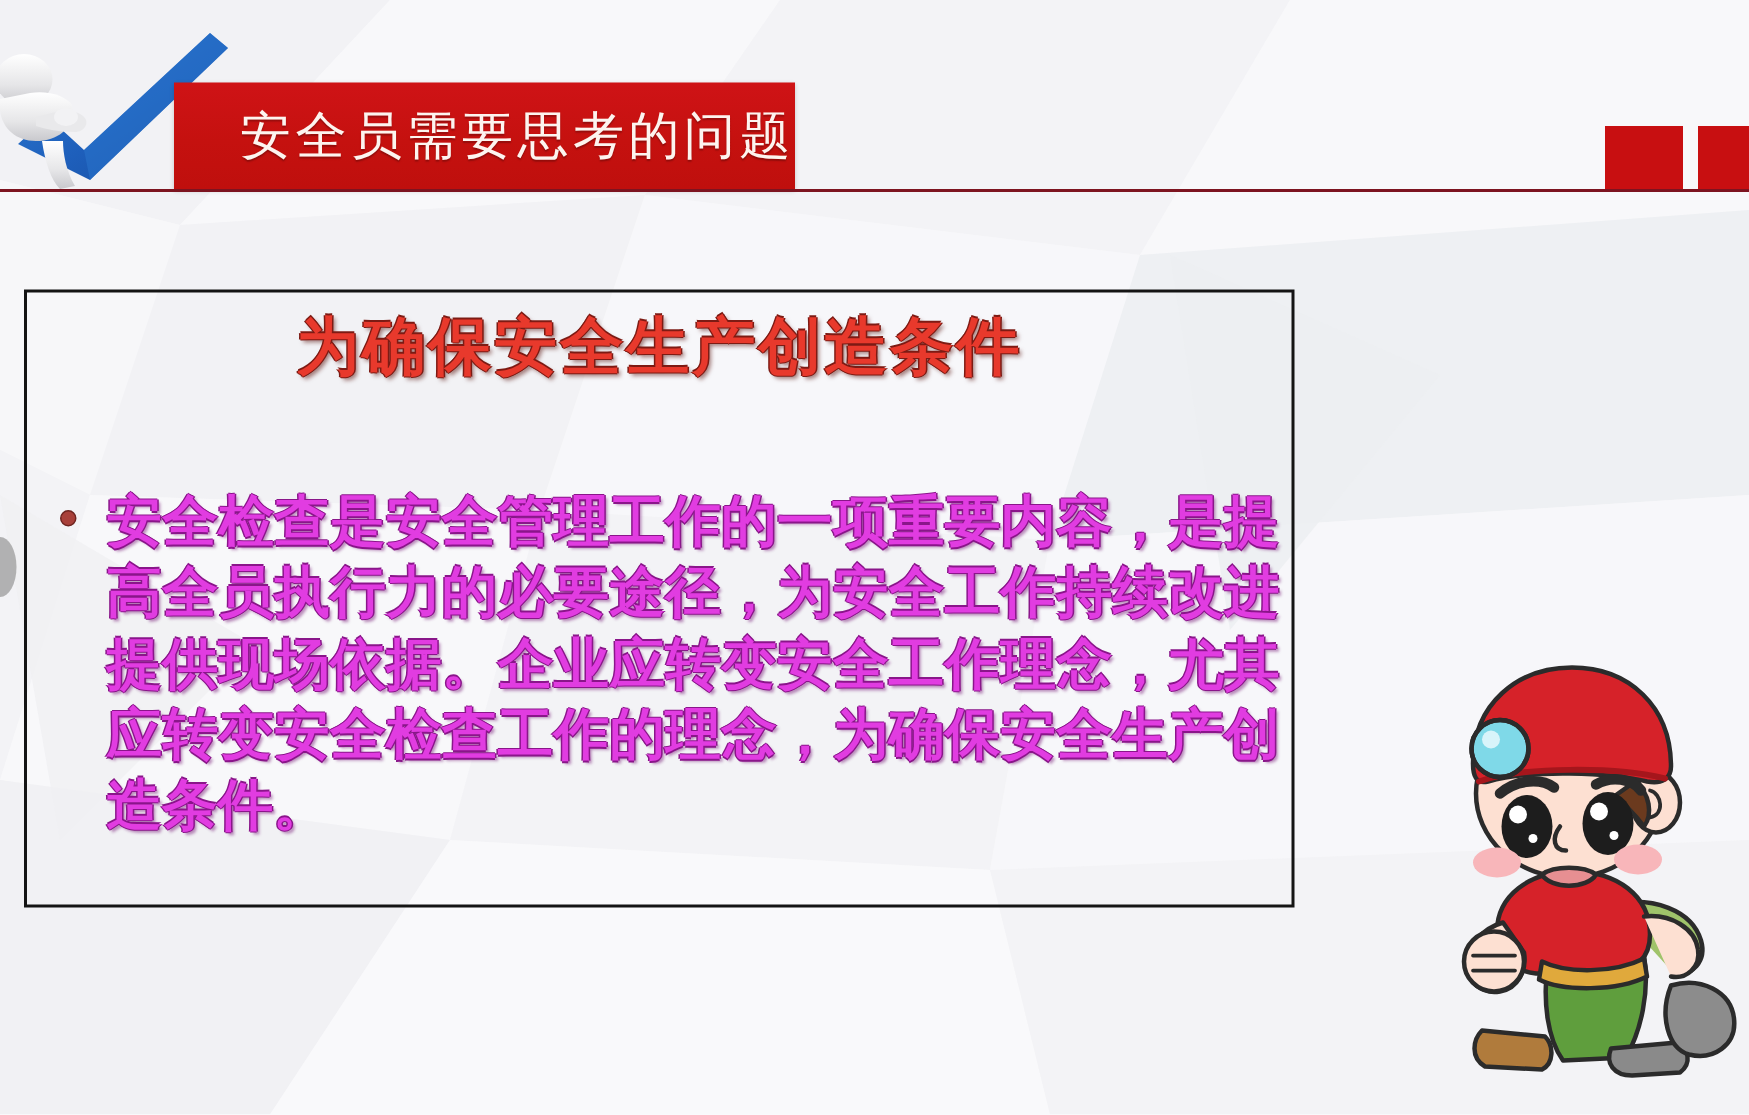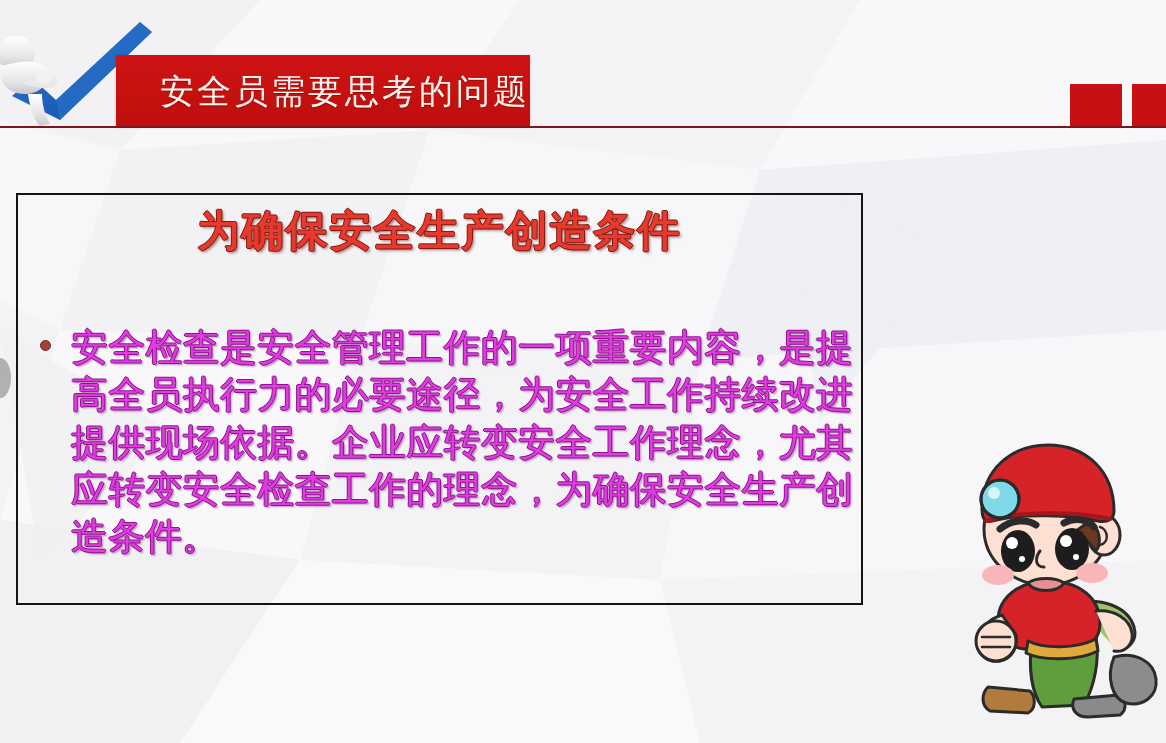--- a/index.html
+++ b/index.html
@@ -150,21 +150,21 @@
     border-radius: 50%;
     background: #a8403a;
     border: 1px solid #6e2420;
     box-sizing: border-box;
     margin-top: 16px;
     margin-right: 20px;
   }
   .bullet-text {
     flex: 1 1 auto;
     font-size: 37px;
-    font-weight: normal;
+    font-weight: bold;
     line-height: 1.28;
     letter-spacing: 0px;
     color: #e13ce1;
     text-shadow:
        1px 0 0 #8a168a,
       -1px 0 0 #8a168a,
        0 1px 0 #8a168a,
        0 -1px 0 #8a168a,
        2px 2px 2px rgba(110,10,110,.45);
     text-align: justify;

